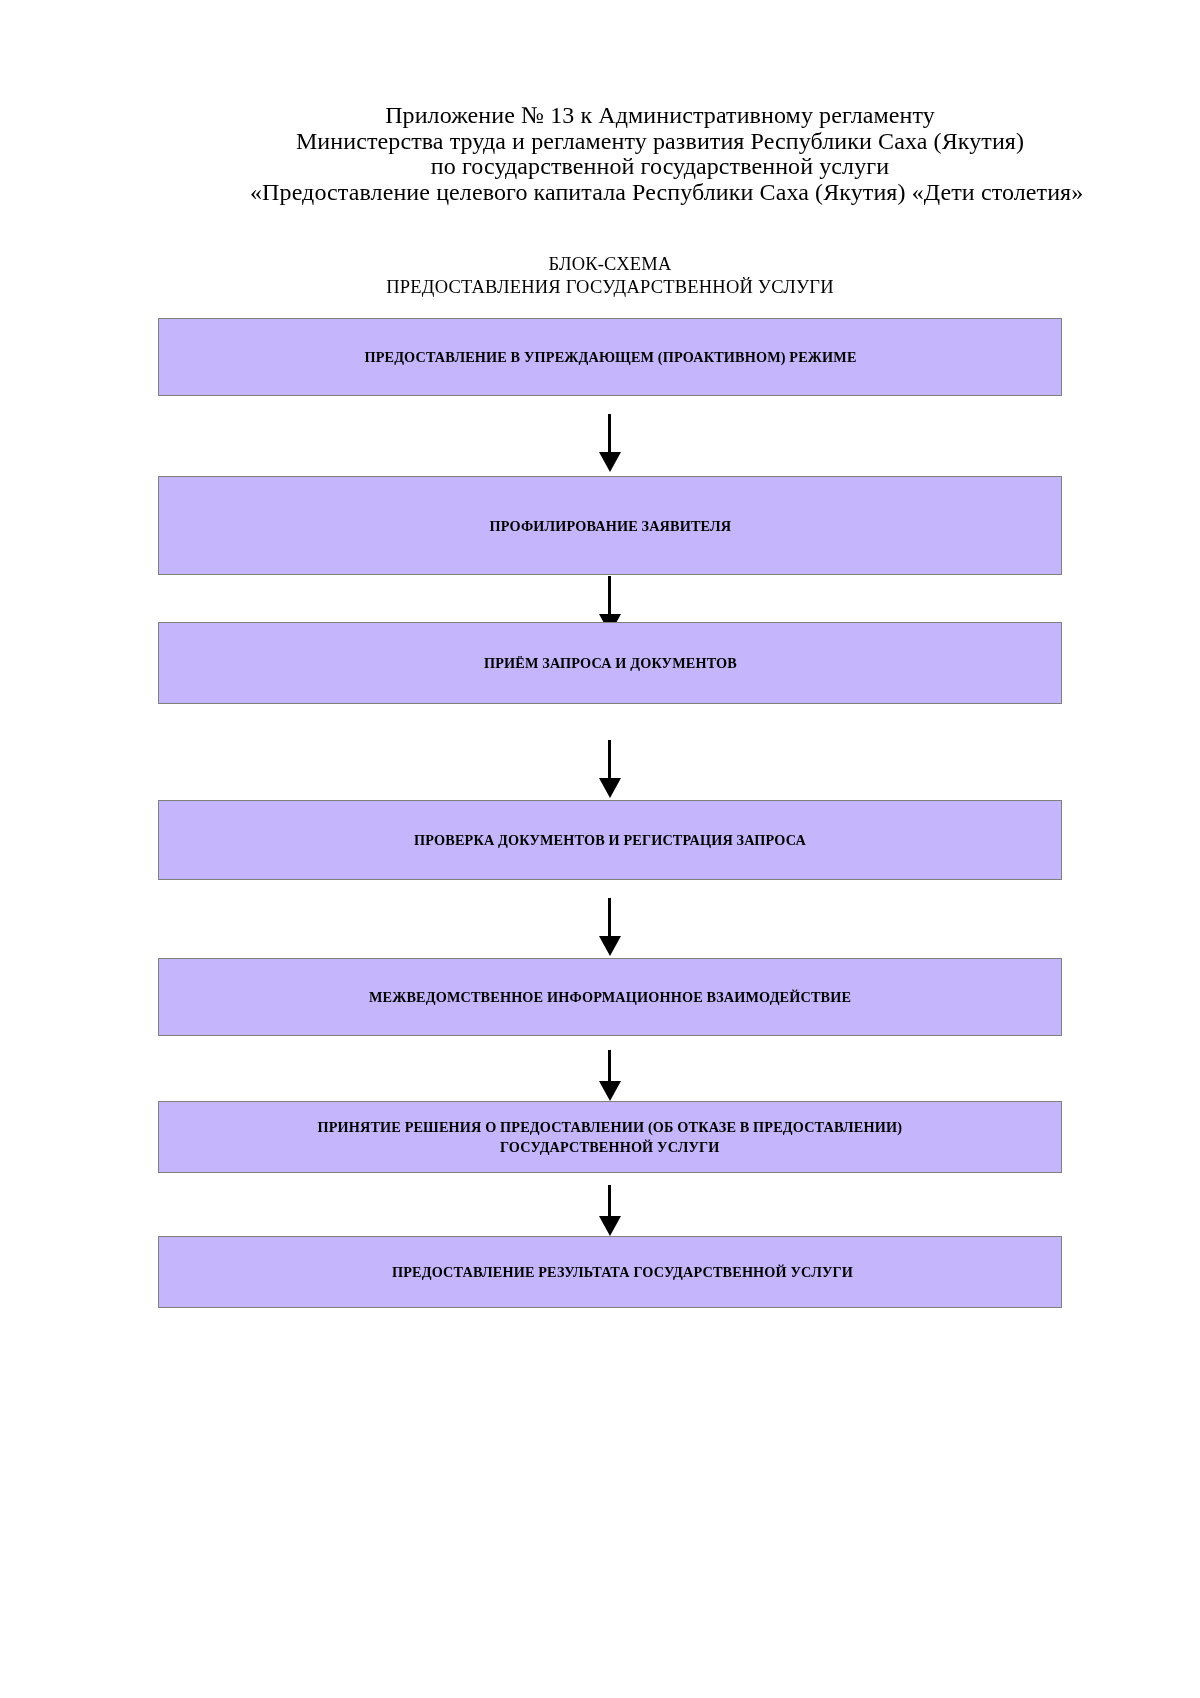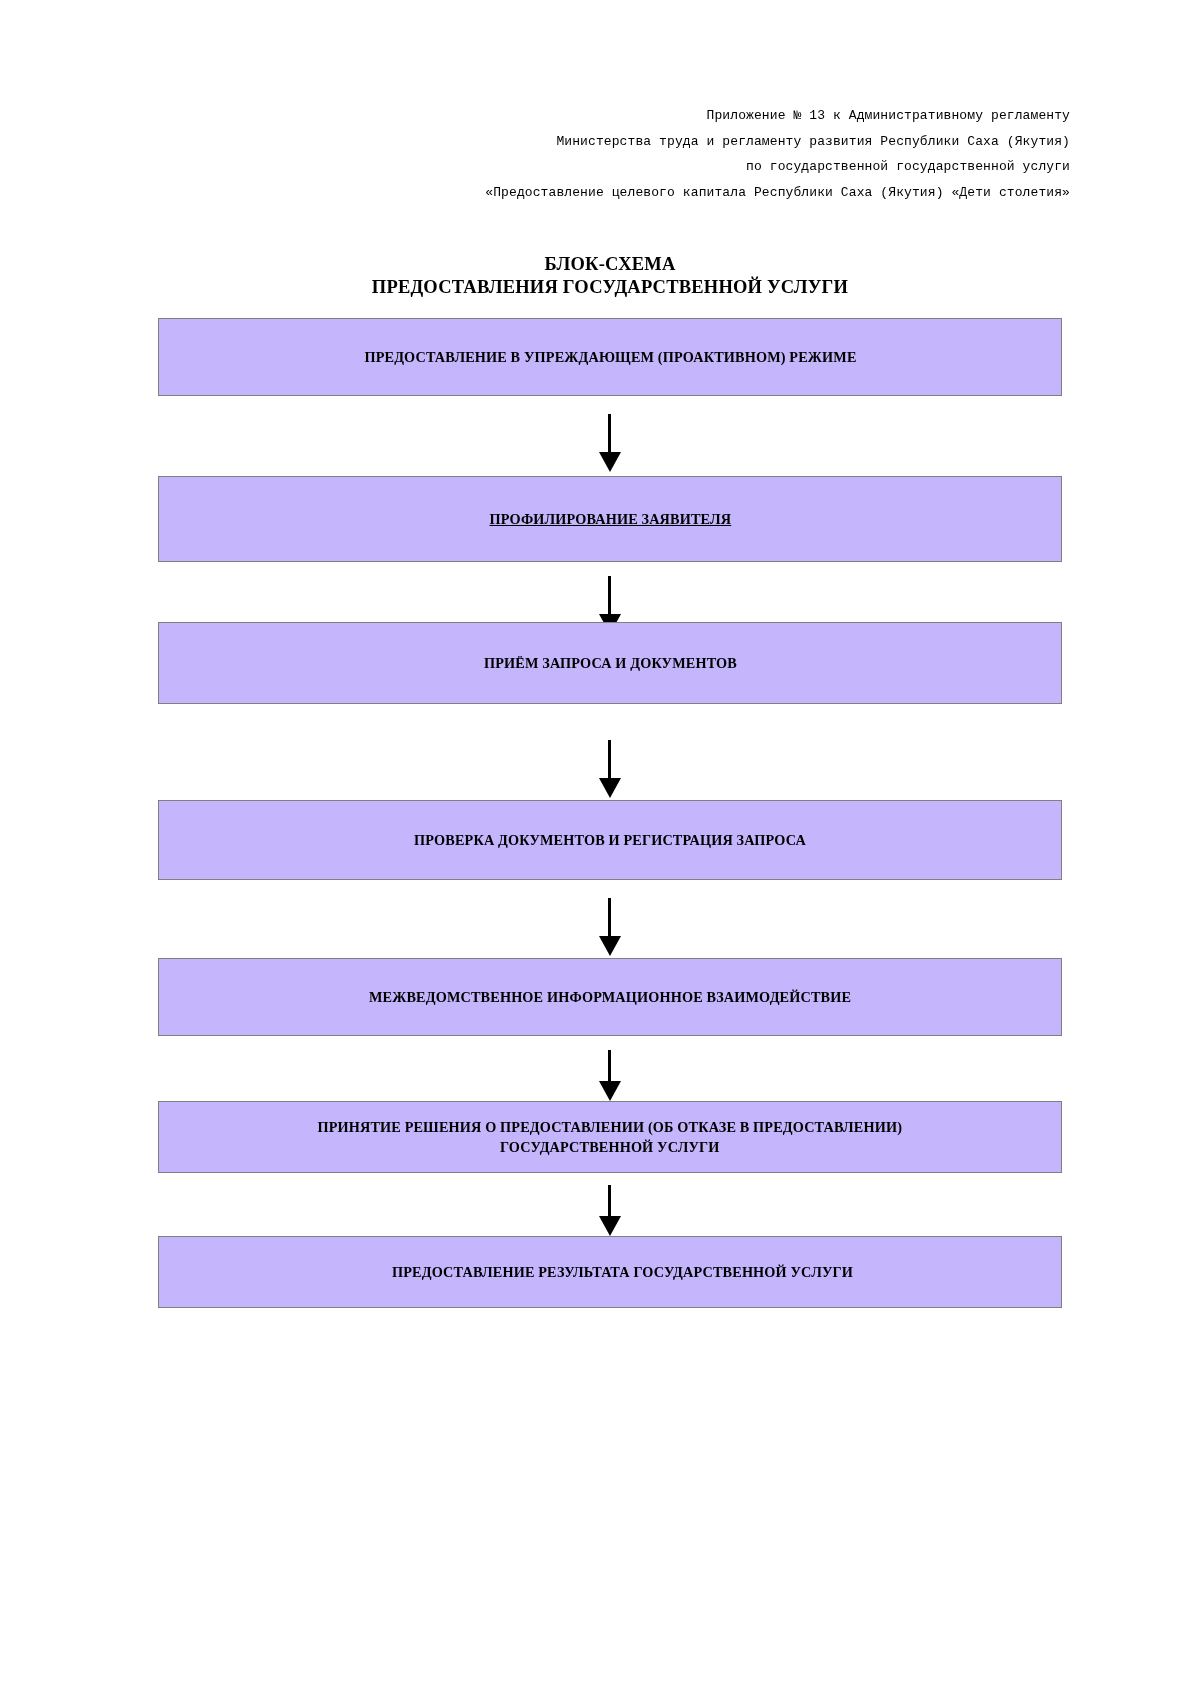--- a/index.html
+++ b/index.html
@@ -22,36 +22,35 @@
     width: 1200px;
     height: 1698px;
   }
 
   
   .doc-header {
     position: absolute;
     left: 250px;
     top: 103px;
     width: 820px;
-    text-align: right;
-    font-size: 13px;
+    text-align: center;
+    font-size: 24px;
     line-height: 25.5px;
     letter-spacing: 0.1px;
-    font-family: Liberation Mono, monospace;
   }
   .doc-header .hline { display: block; white-space: nowrap; }
 
   
   .doc-title {
     position: absolute;
     left: 150px;
     top: 253px;
     width: 920px;
     text-align: center;
-    font-weight: bold;
+    font-weight: normal;
     font-size: 18.5px;
     line-height: 23px;
     letter-spacing: 0.2px;
   }
   .doc-title .tline { display: block; }
 
   
   .flow {
     position: absolute;
     left: 0;
@@ -127,21 +126,21 @@
 
     <div class="node" style="top:318px; height:78px;">
       <span class="node-label">ПРЕДОСТАВЛЕНИЕ В УПРЕЖДАЮЩЕМ (ПРОАКТИВНОМ) РЕЖИМЕ</span>
     </div>
 
     <div class="arrow" style="left:597px; top:414px; height:58px;">
       <div class="shaft" style="height:40px;"></div>
       <div class="head" style="top:38px;"></div>
     </div>
 
-    <div class="node" style="top:476px; height:86px;text-decoration:underline;">
+    <div class="node" style="top:476px; height:99px;">
       <span class="node-label">ПРОФИЛИРОВАНИЕ ЗАЯВИТЕЛЯ</span>
     </div>
 
     <div class="arrow" style="left:597px; top:576px; height:58px;">
       <div class="shaft" style="height:40px;"></div>
       <div class="head" style="top:38px;"></div>
     </div>
 
     <div class="node" style="top:622px; height:82px;">
       <span class="node-label">ПРИЁМ ЗАПРОСА И ДОКУМЕНТОВ</span>

